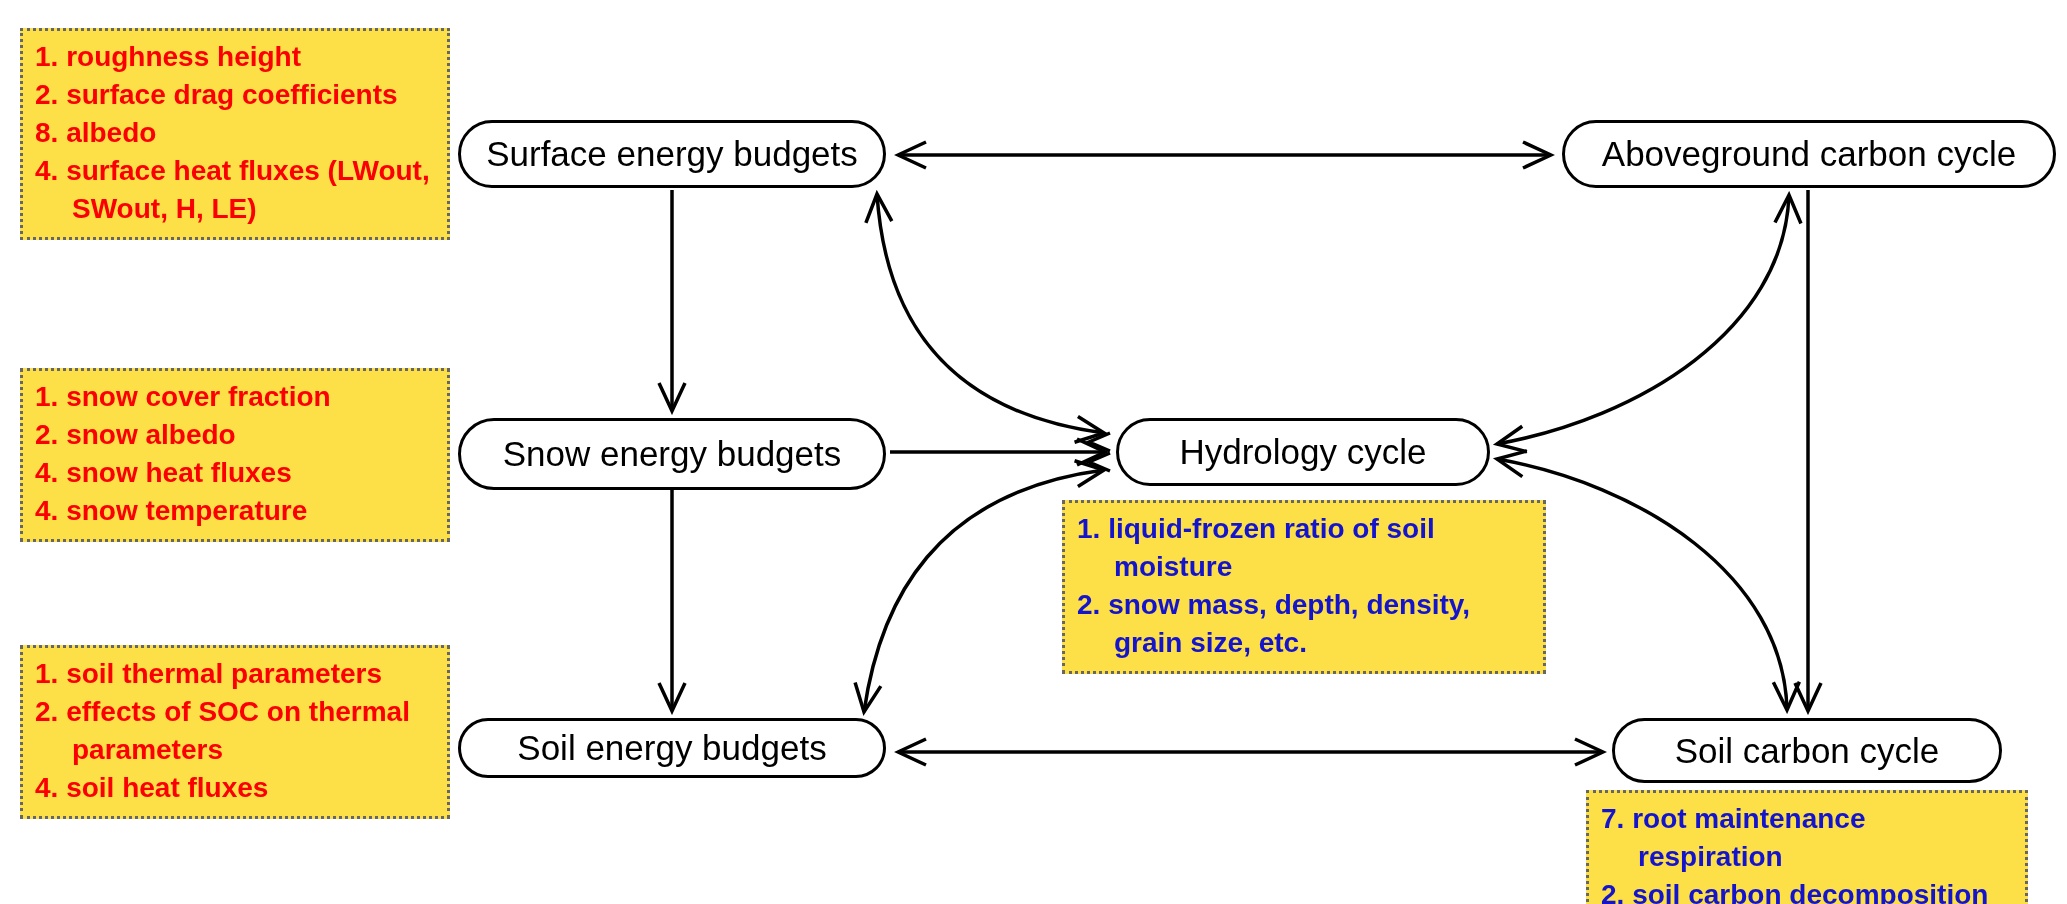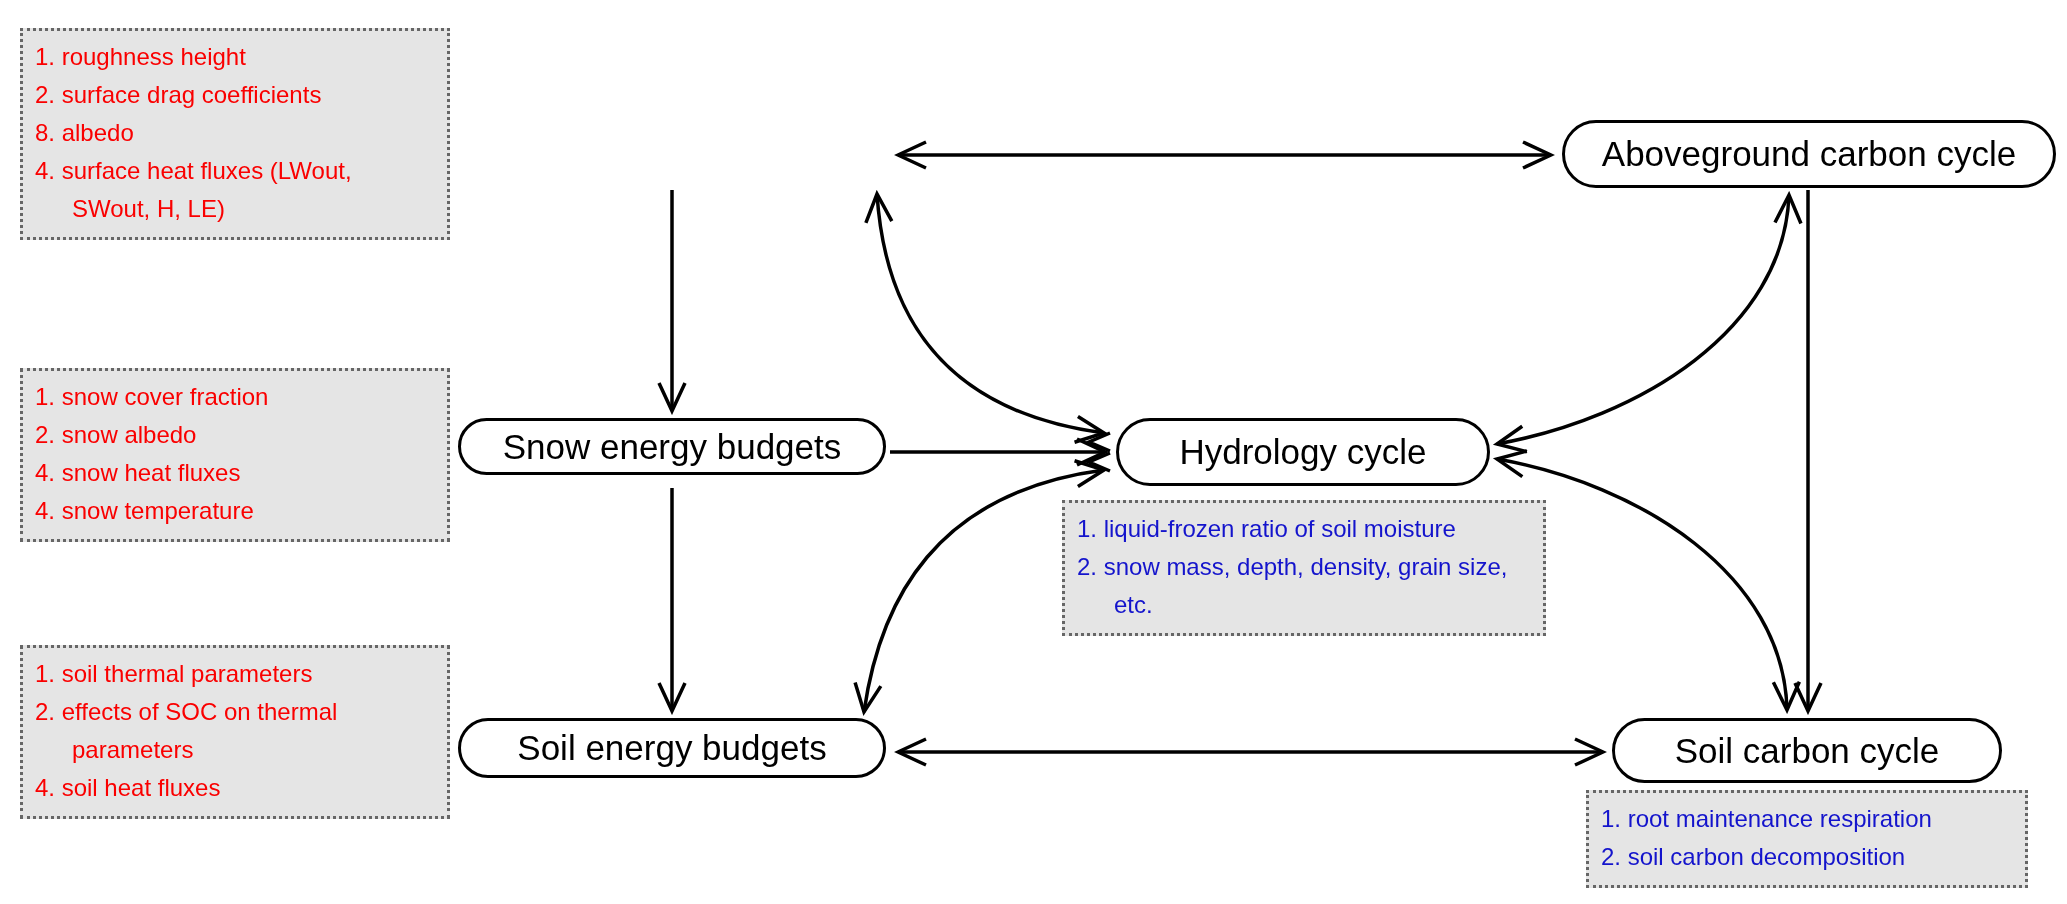--- a/index.html
+++ b/index.html
@@ -22,26 +22,27 @@
     background: #ffffff;
     border: 3px solid #000000;
     border-radius: 36px;
     display: flex; align-items: center; justify-content: center;
     font-size: 35px; color: #000000;
     white-space: nowrap;
     box-sizing: border-box;
   }
   .note {
     position: absolute;
-    background: #e5e5e5;
+    background: #fde047;
     border: 3px dotted #666666;
     box-sizing: border-box;
     padding: 7px 12px 9px 12px;
-    font-size: 24px;
+    font-size: 28px;
     line-height: 38px;
+    font-weight: bold;
   }
   .note ul { list-style: none; margin: 0; padding: 0; }
   .note li { padding-left: 37px; text-indent: -37px; }
   .note.red  { color: #fa0000; }
   .note.blue { color: #1414cc; }
 </style>
 </head>
 <body>
 
 <div id="canvas">
@@ -70,22 +71,23 @@
 
     <path d="M1497,444 C1640,418 1784,330 1789,195" marker-start="url(#ah)" marker-end="url(#ah)"></path>
 
     <path d="M1497,459 C1640,484 1784,575 1787,710" marker-start="url(#ah)" marker-end="url(#ah)"></path>
 
     <path d="M1808,190 L1808,711" marker-end="url(#ah)"></path>
 
     <path d="M898,752 L1603,752" marker-start="url(#ah)" marker-end="url(#ah)"></path>
   </svg>
 
+  <div class="node" style="left:458px; top:120px; width:428px; height:68px;">Surface energy budgets</div>
 
-  <div class="node" style="left:458px; top:418px; width:428px; height:57px;">Snow energy budgets</div>
+  <div class="node" style="left:458px; top:418px; width:428px; height:72px;">Snow energy budgets</div>
 
   <div class="node" style="left:458px; top:718px; width:428px; height:60px;">Soil energy budgets</div>
 
   <div class="node" style="left:1116px; top:418px; width:374px; height:68px;">Hydrology cycle</div>
 
   <div class="node" style="left:1562px; top:120px; width:494px; height:68px;">Aboveground carbon cycle</div>
 
   <div class="node" style="left:1612px; top:718px; width:390px; height:65px;">Soil carbon cycle</div>
 
   <div class="note red" style="left:20px; top:28px; width:430px;">
@@ -117,18 +119,18 @@
 
   <div class="note blue" style="left:1062px; top:500px; width:484px;">
     <ul>
       <li>1. liquid-frozen ratio of soil moisture</li>
       <li>2. snow mass, depth, density, grain size, etc.</li>
     </ul>
   </div>
 
   <div class="note blue" style="left:1586px; top:790px; width:442px;">
     <ul>
-      <li>1. root maintenance respiration</li>
+      <li>7. root maintenance respiration</li>
       <li>2. soil carbon decomposition</li>
     </ul>
   </div>
 
 </div>
 
 </body></html>

